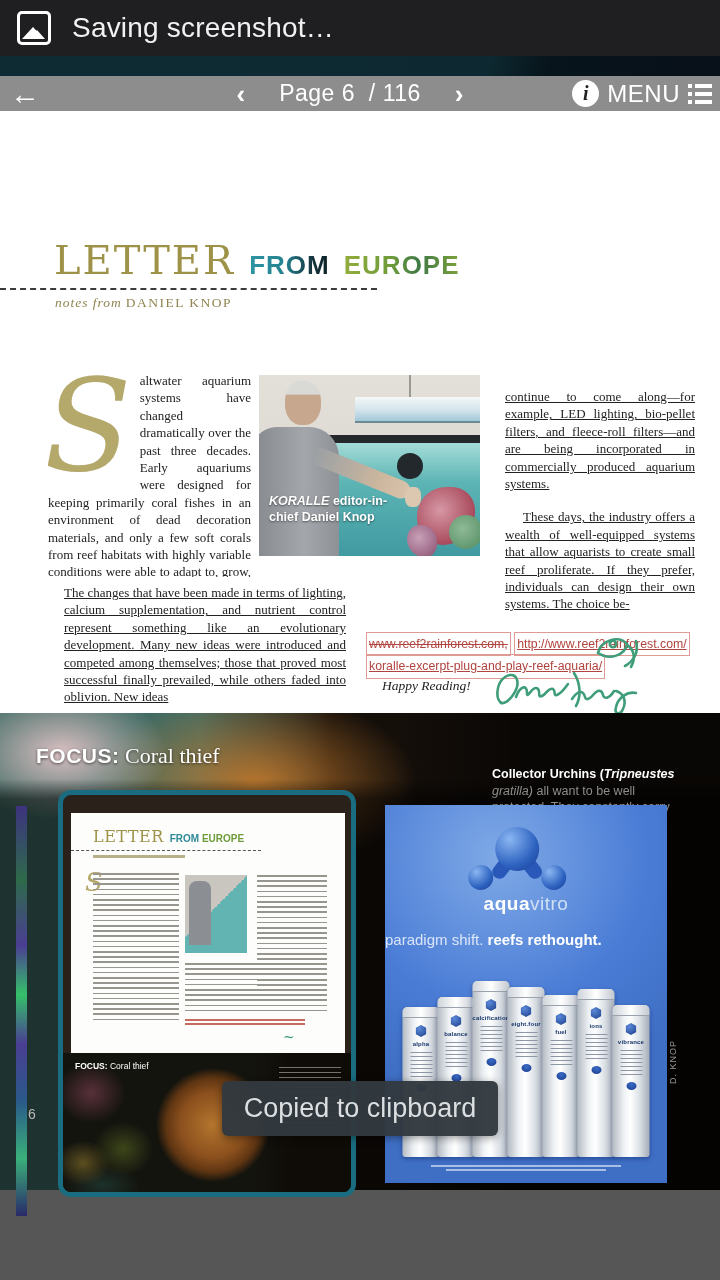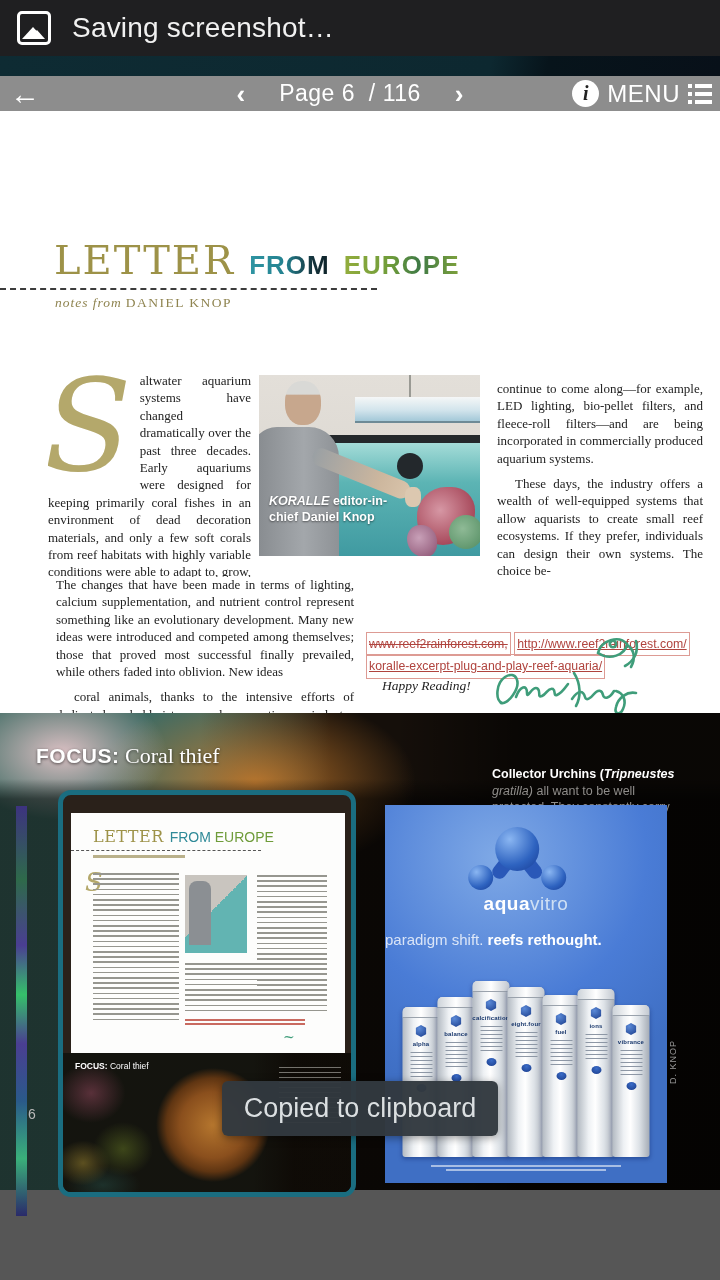--- a/index.html
+++ b/index.html
@@ -54,21 +54,21 @@
   .subtitle{position:absolute;left:55px;top:184px;font-size:13.5px;color:#8f8450;}
   .subtitle .it{font-family:"Liberation Serif",serif;font-style:italic;letter-spacing:1px;}
   .subtitle .caps{font-family:"Liberation Serif",serif;letter-spacing:1.5px;}
 
   .coltext{font-family:"Liberation Serif",serif;font-size:13px;line-height:17.4px;
            color:#222;text-align:justify;}
   .block-a{position:absolute;left:48px;top:261px;width:203px;height:205px;overflow:hidden;}
   .dropcap{float:left;font-family:"DejaVu Serif",serif;font-style:italic;font-weight:400;
            font-size:128px;line-height:.82;color:#b4a86b;margin:2px 8px 0 -4px;}
   .block-b{position:absolute;left:48px;top:457px;width:314px;}
-  .block-b p,.block-c p{margin:8px;}
+  .block-b p,.block-c p{margin:16px;text-decoration:underline;}
   .block-b p+p,.block-c p+p{text-indent:18px;}
   .block-c{position:absolute;left:489px;top:261px;width:222px;}
   .block-d{position:absolute;left:366px;top:459px;width:346px;}
 
   
   .photo{position:absolute;left:259px;top:264px;width:221px;height:181px;overflow:hidden;
          background:linear-gradient(180deg,#e3dfd9,#d8d4cd);}
   .ph-fixture{position:absolute;left:96px;top:22px;width:125px;height:26px;
          background:linear-gradient(180deg,#f5f7f7,#d2e4ec 55%,#a3c8d8);border-bottom:2px solid #6d8a96;}
   .ph-wire{position:absolute;left:150px;top:0;width:2px;height:22px;background:#9a9a94;}
@@ -128,21 +128,21 @@
   
   .sliver{position:absolute;left:16px;top:806px;width:11px;height:410px;z-index:3;
      background:linear-gradient(180deg,#3d3380 0%,#2e6a4a 18%,#4a3e92 34%,#35c06a 46%,#4a3e92 58%,#2a5a8a 72%,#3ab07a 86%,#2a2a6a 100%);}
   .bottom-strip{position:absolute;left:0;top:1190px;width:720px;height:90px;background:#565656;z-index:2;}
 
   .thumb6{position:absolute;left:58px;top:790px;width:298px;height:407px;z-index:4;
      border:5px solid #1a6d80;border-radius:13px;background:#2a211a;overflow:hidden;}
   .t6-page{position:absolute;left:8px;top:18px;width:274px;height:240px;background:#fdfdfc;}
   .t6-title{position:absolute;left:22px;top:14px;display:flex;align-items:baseline;gap:6px;}
   .t6-title .m{font-family:"DejaVu Serif",serif;font-size:16px;letter-spacing:.5px;color:#9d9248;}
-  .t6-title .a{font-size:14px;font-weight:400;color:#2f8a98;}
+  .t6-title .a{font-size:10px;font-weight:700;color:#2f8a98;}
   .t6-title .a .g{color:#6f9c3a;}
   .t6-rule{position:absolute;left:0;top:37px;width:190px;border-top:1px dashed #555;}
   .t6-sub{position:absolute;left:22px;top:42px;width:92px;height:3px;background:#b9b08a;}
   .stripes{background:repeating-linear-gradient(180deg,#96968f 0 1.6px,transparent 1.6px 5.2px);}
   .t6-col1{position:absolute;left:22px;top:60px;width:86px;height:148px;}
   .t6-dropcap{position:absolute;left:14px;top:54px;font-family:"DejaVu Serif",serif;font-style:italic;
      font-size:26px;color:#b4a86b;background:#fdfdfc;padding-right:2px;}
   .t6-photo-mini{position:absolute;left:114px;top:62px;width:62px;height:78px;
      background:linear-gradient(135deg,#c9c5bf 0 45%,#62b4b2 45%);}
   .t6-photo-mini:before{content:"";position:absolute;left:4px;top:6px;width:22px;height:64px;
@@ -266,21 +266,21 @@
       <span class="dropcap">S</span><span>altwater aquarium systems have changed dramatically over the past three decades. Early aquariums were designed for keeping primarily coral fishes in an environment of dead decoration materials, and only a few soft corals from reef habitats with highly variable conditions were able to adapt to, grow, and proliferate in these rudimentary systems. The hobby has matured and today's aquariums fulfill the needs of many</span>
     </div>
 
     <div class="coltext block-b">
       <p>The changes that have been made in terms of lighting, calcium supplementation, and nutrient control represent something like an evolutionary development. Many new ideas were introduced and competed among themselves; those that proved most successful finally prevailed, while others faded into oblivion. New ideas</p>
       <p>coral animals, thanks to the intensive efforts of dedicated hobbyists and creative industry representatives.</p>
     </div>
 
     <div class="coltext block-c">
       <p>continue to come along—for example, LED lighting, bio-pellet filters, and fleece-roll filters—and are being incorporated in commercially produced aquarium systems.</p>
-      <p>These days, the industry offers a wealth of well-equipped systems that allow aquarists to create small reef ecosystems. If they prefer, individuals can design their own systems. The choice be-</p>
+      <p>These days, the industry offers a wealth of well-equipped systems that allow aquarists to create small reef proliferate. If they prefer, individuals can design their own systems. The choice be-</p>
     </div>
 
 
     <div class="photo">
       <div class="ph-wire"></div>
       <div class="ph-fixture"></div>
       <div class="ph-frame-top"></div>
       <div class="ph-water"></div>
       <div class="ph-frame-left"></div>
       <div class="ph-pump"></div>

